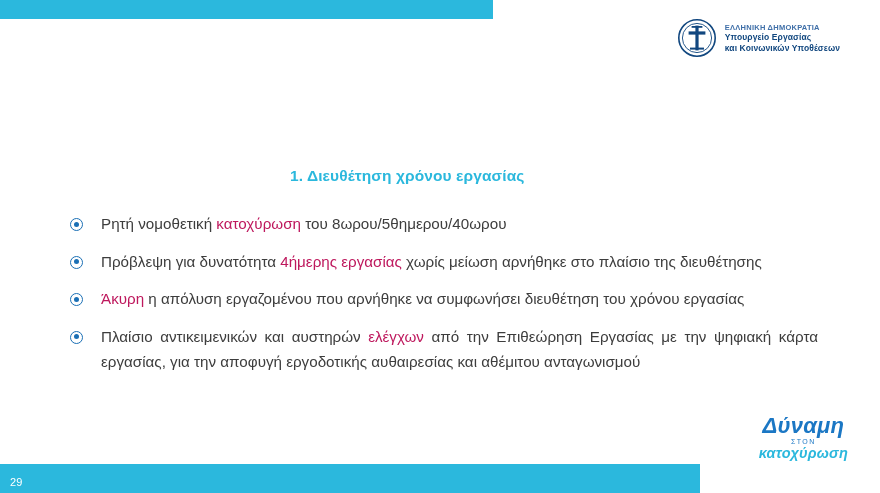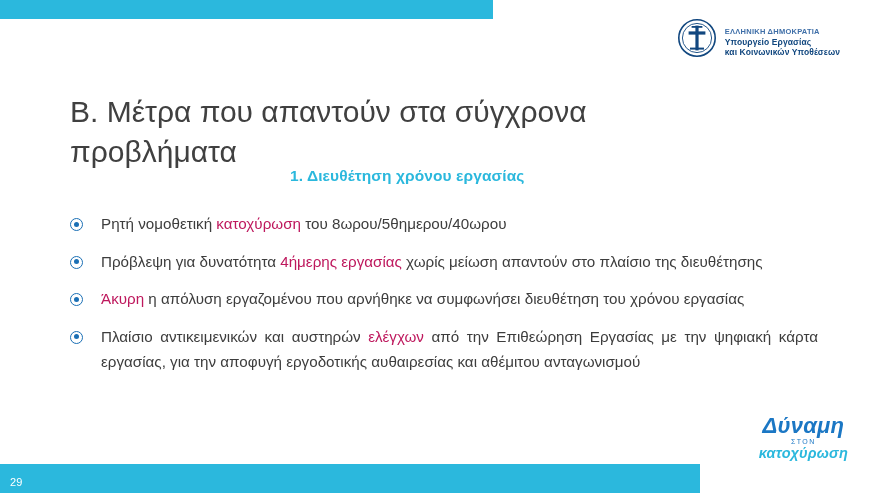--- a/index.html
+++ b/index.html
@@ -48,21 +48,21 @@
     color: #ffffff;
     letter-spacing: .2px;
   }
 
   
   .logo {
     position: absolute;
     right: 40px;
     top: 18px;
     display: flex;
-    align-items: flex-end;
+    align-items: center;
     gap: 8px;
   }
   .logo-emblem {
     width: 40px;
     height: 40px;
     flex: 0 0 auto;
   }
   .logo-text {
     line-height: 1.25;
     color: #1a4f8a;
@@ -197,27 +197,26 @@
         <rect x="14.6" y="8.0" width="10.8" height="1.8"></rect>
       </g>
     </svg>
     <div class="logo-text">
       <div class="logo-line1">ΕΛΛΗΝΙΚΗ ΔΗΜΟΚΡΑΤΙΑ</div>
       <div class="logo-line2">Υπουργείο Εργασίας</div>
       <div class="logo-line3">και Κοινωνικών Υποθέσεων</div>
     </div>
   </div>
 
-  <h1 class="title">Β. Μέτρα που απαντούν στα σύγχρονα προβλήματα</h1>
 
   <div class="subtitle">1. Διευθέτηση χρόνου εργασίας</div>
 
   <div class="bullets">
       <div class="bullet"><span class="bullet-marker"></span><span><span>Ρητή νομοθετική </span><b>κατοχύρωση</b><span> του 8ωρου/5θημερου/40ωρου</span></span></div>
-      <div class="bullet"><span class="bullet-marker"></span><span><span>Πρόβλεψη για δυνατότητα </span><b>4ήμερης εργασίας</b><span> χωρίς μείωση απαντούν στο πλαίσιο της διευθέτησης</span></span></div>
+      <div class="bullet"><span class="bullet-marker"></span><span><span>Πρόβλεψη για δυνατότητα </span><b>4ήμερης εργασίας</b><span> χωρίς μείωση αρνήθηκε στο πλαίσιο της διευθέτησης</span></span></div>
       <div class="bullet"><span class="bullet-marker"></span><span><b>Άκυρη</b><span> η απόλυση εργαζομένου που αρνήθηκε να συμφωνήσει διευθέτηση του χρόνου εργασίας</span></span></div>
       <div class="bullet justify"><span class="bullet-marker"></span><span><span>Πλαίσιο αντικειμενικών και αυστηρών </span><b>ελέγχων</b><span> από την Επιθεώρηση Εργασίας με την ψηφιακή κάρτα εργασίας, για την αποφυγή εργοδοτικής αυθαιρεσίας και αθέμιτου ανταγωνισμού</span></span></div>
     </div>
 
   <div class="slogan">
     <div class="slogan-1">Δύναμη</div>
     <div class="slogan-2">ΣΤΟΝ</div>
     <div class="slogan-3">κατοχύρωση</div>
   </div>
 

